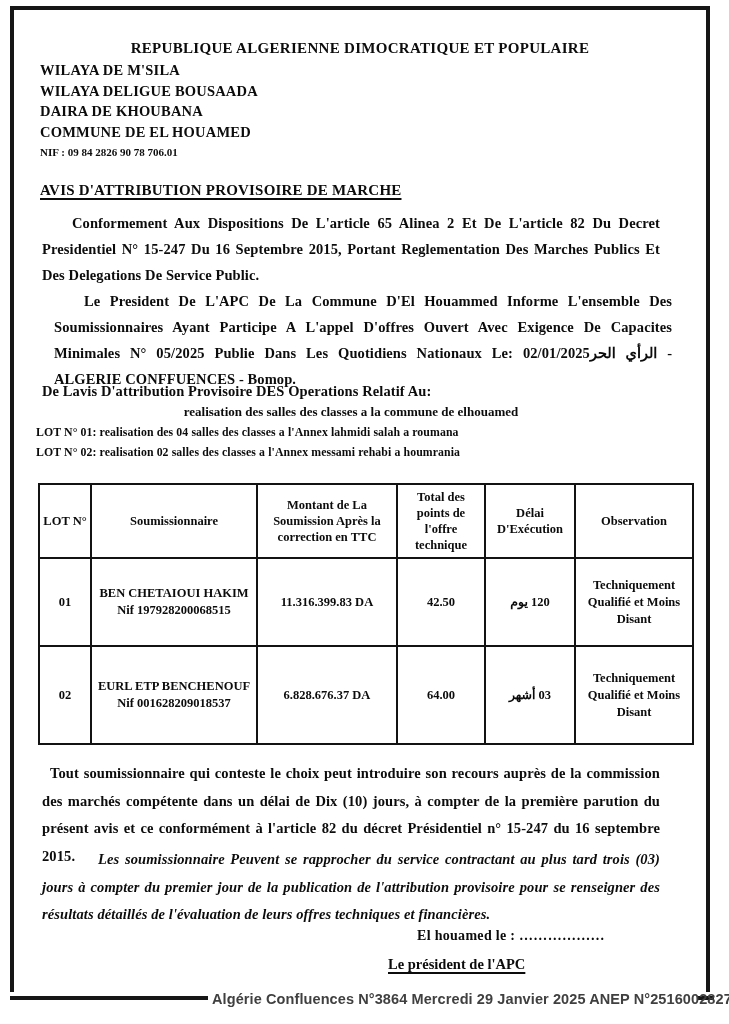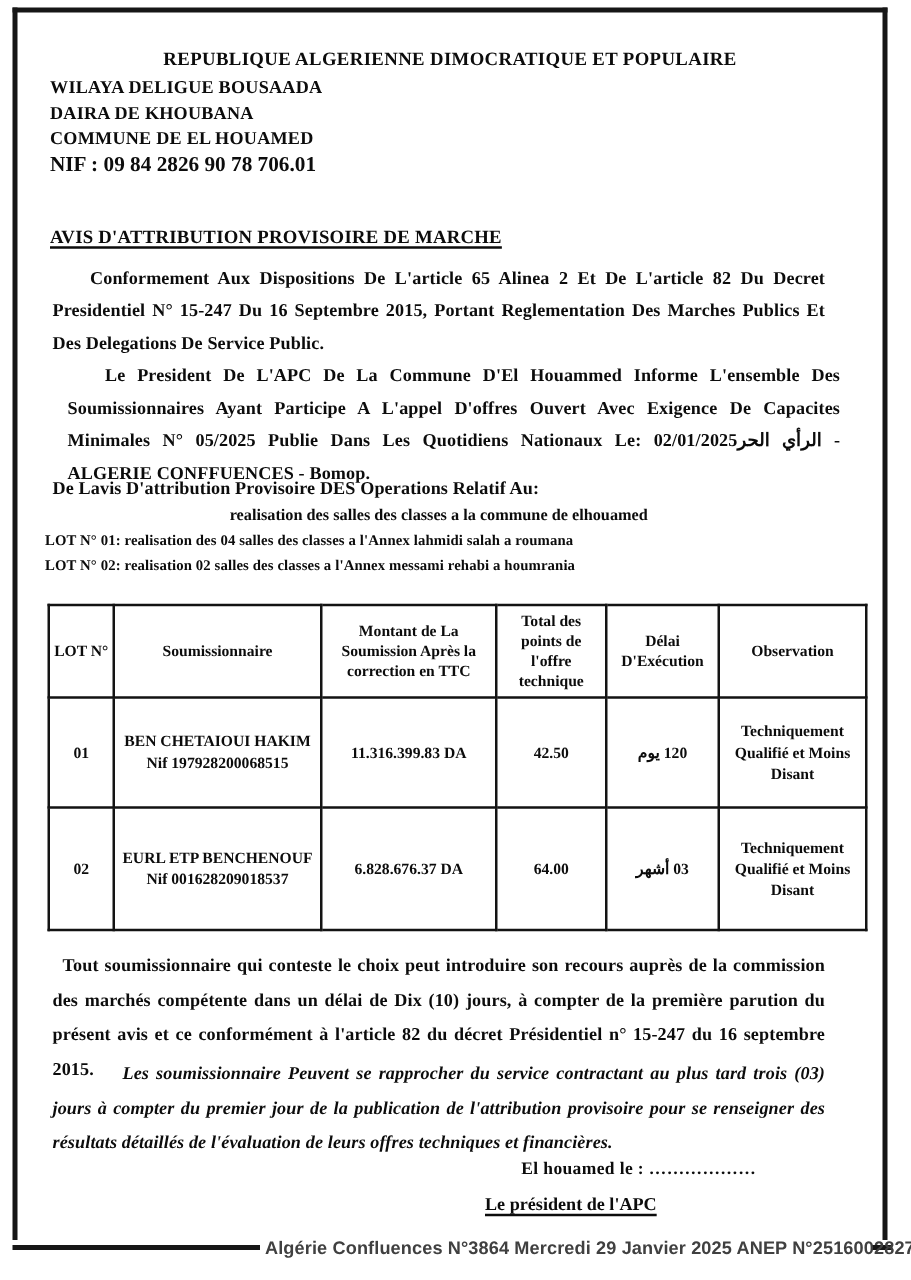--- a/index.html
+++ b/index.html
@@ -11,21 +11,21 @@
   .frame{
     position:absolute;left:10px;top:6px;width:700px;height:986px;
     border:4px solid #161616;border-bottom:none;box-sizing:border-box;
   }
   .frame-bottom-left{position:absolute;left:10px;top:996px;width:198px;height:4px;background:#161616;}
   .frame-bottom-right{position:absolute;left:697px;top:996px;width:17px;height:4px;background:#161616;}
 
   .header-block{position:absolute;left:40px;top:40px;width:640px;}
   .republic-line{text-align:center;font-size:15px;letter-spacing:.3px;margin-bottom:3px;}
   .admin-line{font-size:14.5px;line-height:20.5px;letter-spacing:.2px;}
-  .nif-line{font-size:17px;line-height:20.5px;}
+  .nif-line{font-size:11px;line-height:20.5px;}
 
   .doc-title{
     position:absolute;left:40px;top:182px;width:640px;
     font-size:15px;letter-spacing:.2px;text-decoration:underline;
     text-underline-offset:3px;text-decoration-thickness:2px;
   }
 
   .para{position:absolute;left:42px;width:618px;font-size:14.5px;line-height:26px;
         text-align:justify;letter-spacing:.1px;}
   .para.indent{text-indent:30px;}
@@ -76,20 +76,21 @@
 </style>
 </head>
 <body>
 
 <div class="frame"></div>
 <div class="frame-bottom-left"></div>
 <div class="frame-bottom-right"></div>
 
 <div class="header-block">
   <div class="republic-line">REPUBLIQUE ALGERIENNE DIMOCRATIQUE ET POPULAIRE</div>
+  <div class="admin-line">WILAYA DE M'SILA</div>
   <div class="admin-line">WILAYA DELIGUE BOUSAADA</div>
   <div class="admin-line">DAIRA DE KHOUBANA</div>
   <div class="admin-line">COMMUNE DE EL HOUAMED</div>
   <div class="nif-line">NIF : 09 84 2826 90 78 706.01</div>
 </div>
 
 <div class="doc-title">AVIS D'ATTRIBUTION PROVISOIRE DE MARCHE</div>
 
 <div class="para indent p-conformement">Conformement Aux Dispositions De L'article 65 Alinea 2 Et De L'article 82 Du Decret Presidentiel N° 15-247 Du 16 Septembre 2015, Portant Reglementation Des Marches Publics Et Des Delegations De Service Public.</div>
 

